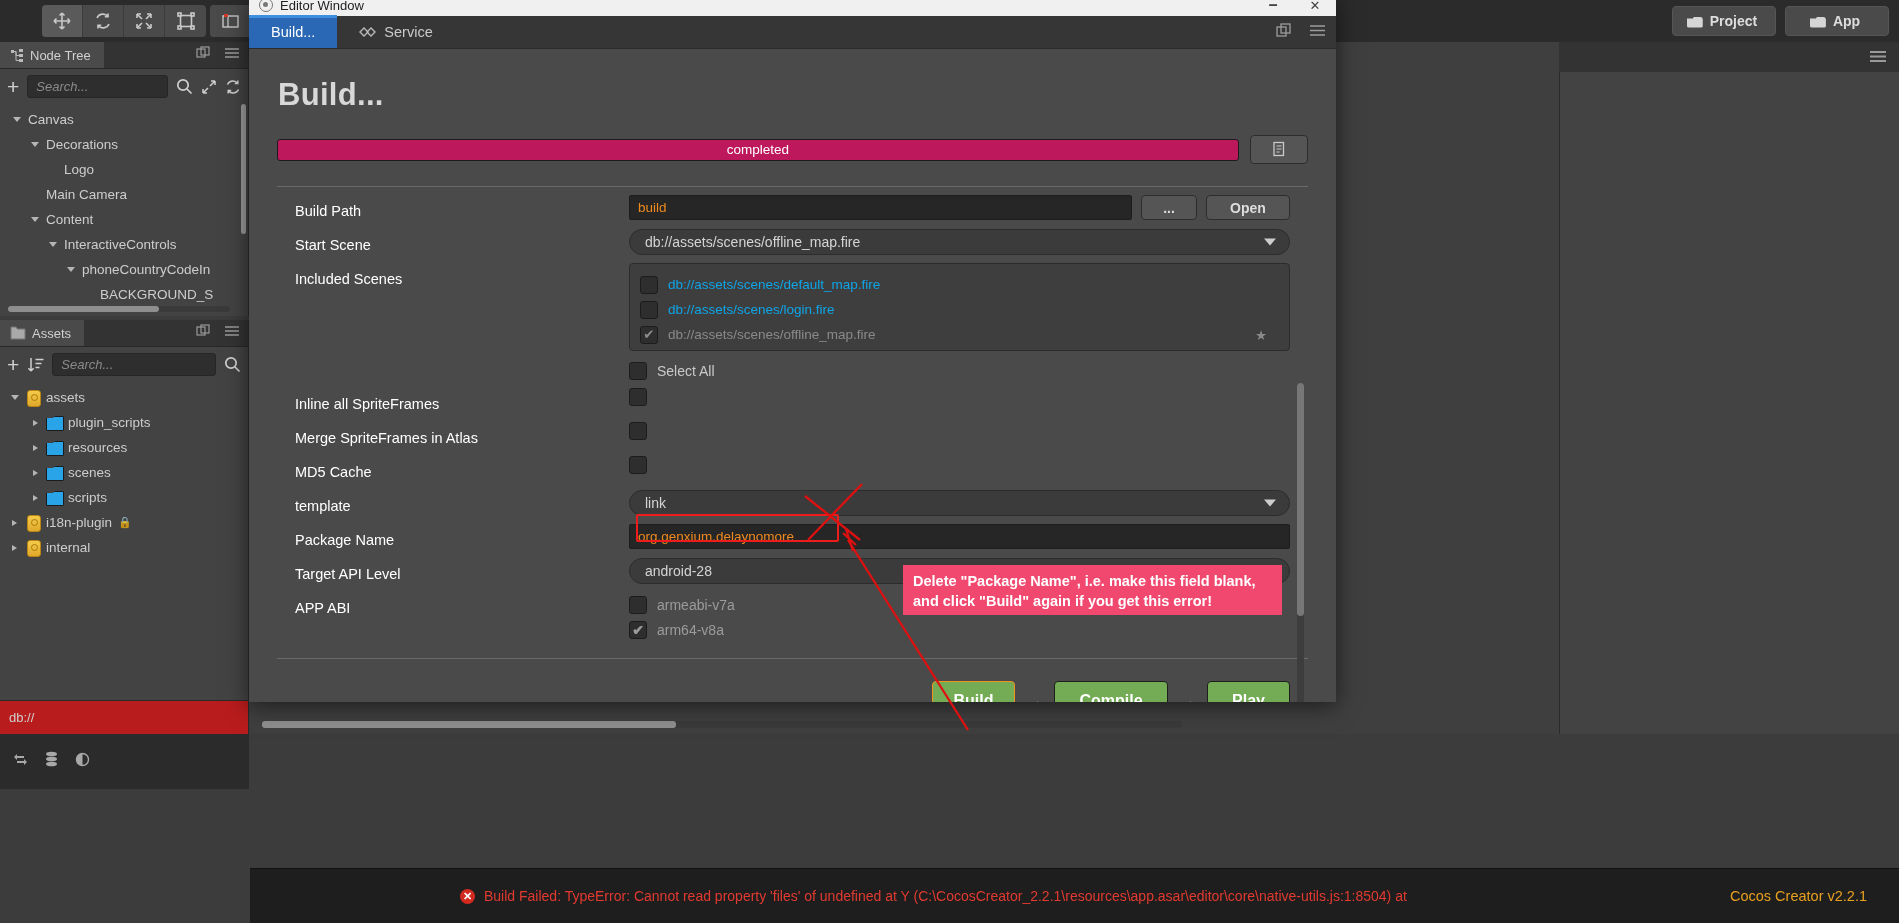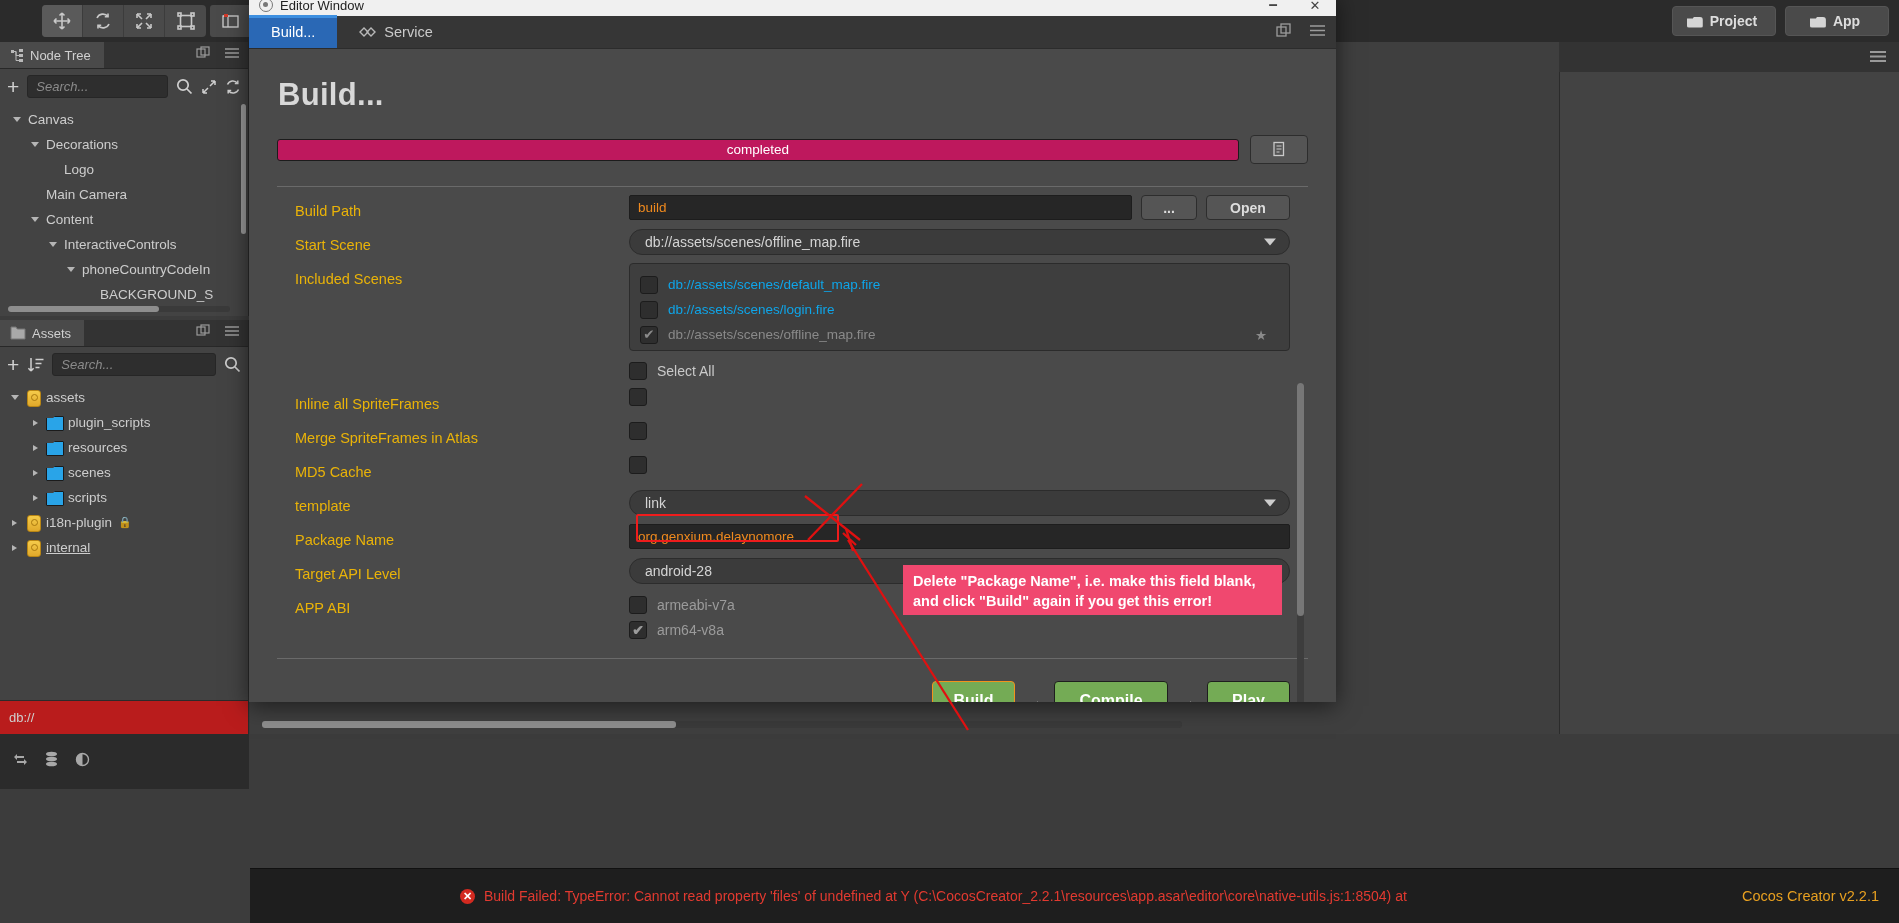--- a/index.html
+++ b/index.html
@@ -178,21 +178,21 @@
     position: absolute; left: 210px; right: 240px;
     display: flex; align-items: center; gap: 9px;
     color: #e23a30; font-size: 14px; white-space: nowrap; overflow: hidden;
   }
   .err-dot {
     width: 15px; height: 15px; border-radius: 50%; background: #d32a20;
     color: #fff; font-size: 11px; font-weight: bold; flex: none;
     display: flex; align-items: center; justify-content: center; line-height: 1;
   }
   #version-label {
-    position: absolute; right: 20px; color: #e8a020; font-size: 14.5px;
+    position: absolute; right: 32px; color: #e8a020; font-size: 14.5px;
   }
 
   
   #build-window {
     position: absolute; left: 249px; top: -6px; width: 1087px; height: 708px;
     background: #4a4a4a; box-shadow: 0 4px 22px rgba(0,0,0,.55);
     display: flex; flex-direction: column;
   }
   #win-titlebar {
     height: 22px; background: #f0f0f0; display: flex; align-items: center;
@@ -245,21 +245,21 @@
   }
   #progress-extra-btn {
     width: 58px; height: 29px; background: #555; border: 1px solid #2d2d2d;
     border-radius: 4px; display: flex; align-items: center; justify-content: center;
     cursor: pointer;
   }
 
   #form-scroll { position: relative; border-top: 1px solid #6a6a6a; padding-top: 8px; }
   .frow { display: flex; align-items: flex-start; min-height: 34px; margin-bottom: 0; }
   .flabel {
-    width: 352px; flex: none; color: #eab308; font-size: 14.5px;
+    width: 352px; flex: none; color: #ffffff; font-size: 14.5px;
     padding: 8px 2px 0 18px;
   }
   .fctl { flex: 1; padding-right: 18px; position: relative; }
 
   .txt-input {
     height: 25px; background: #262626; border: 1px solid #1d1d1d; border-radius: 2px;
     display: flex; align-items: center; padding: 0 8px;
     font-size: 13.5px; color: #f08a1e;
   }
   .select {
@@ -555,21 +555,21 @@
           <span>scripts</span>
         </div>
         <div class="tree-row" style="padding-left: 8px;">
           <span class="tw">
             <i></i>
           </span>
           <span class="db-ic" style="margin-left: 4px;"></span>
           <span>i18n-plugin</span>
           <span class="lock-ic">🔒</span>
         </div>
-        <div class="tree-row" style="padding-left: 8px; text-decoration: underline;">
+        <div class="tree-row" style="padding-left: 8px;">
           <span class="tw">
             <i></i>
           </span>
           <span class="db-ic" style="margin-left: 4px;"></span>
           <span>internal</span>
         </div>
       </div>
   </div>
 
   <div id="db-bar">

